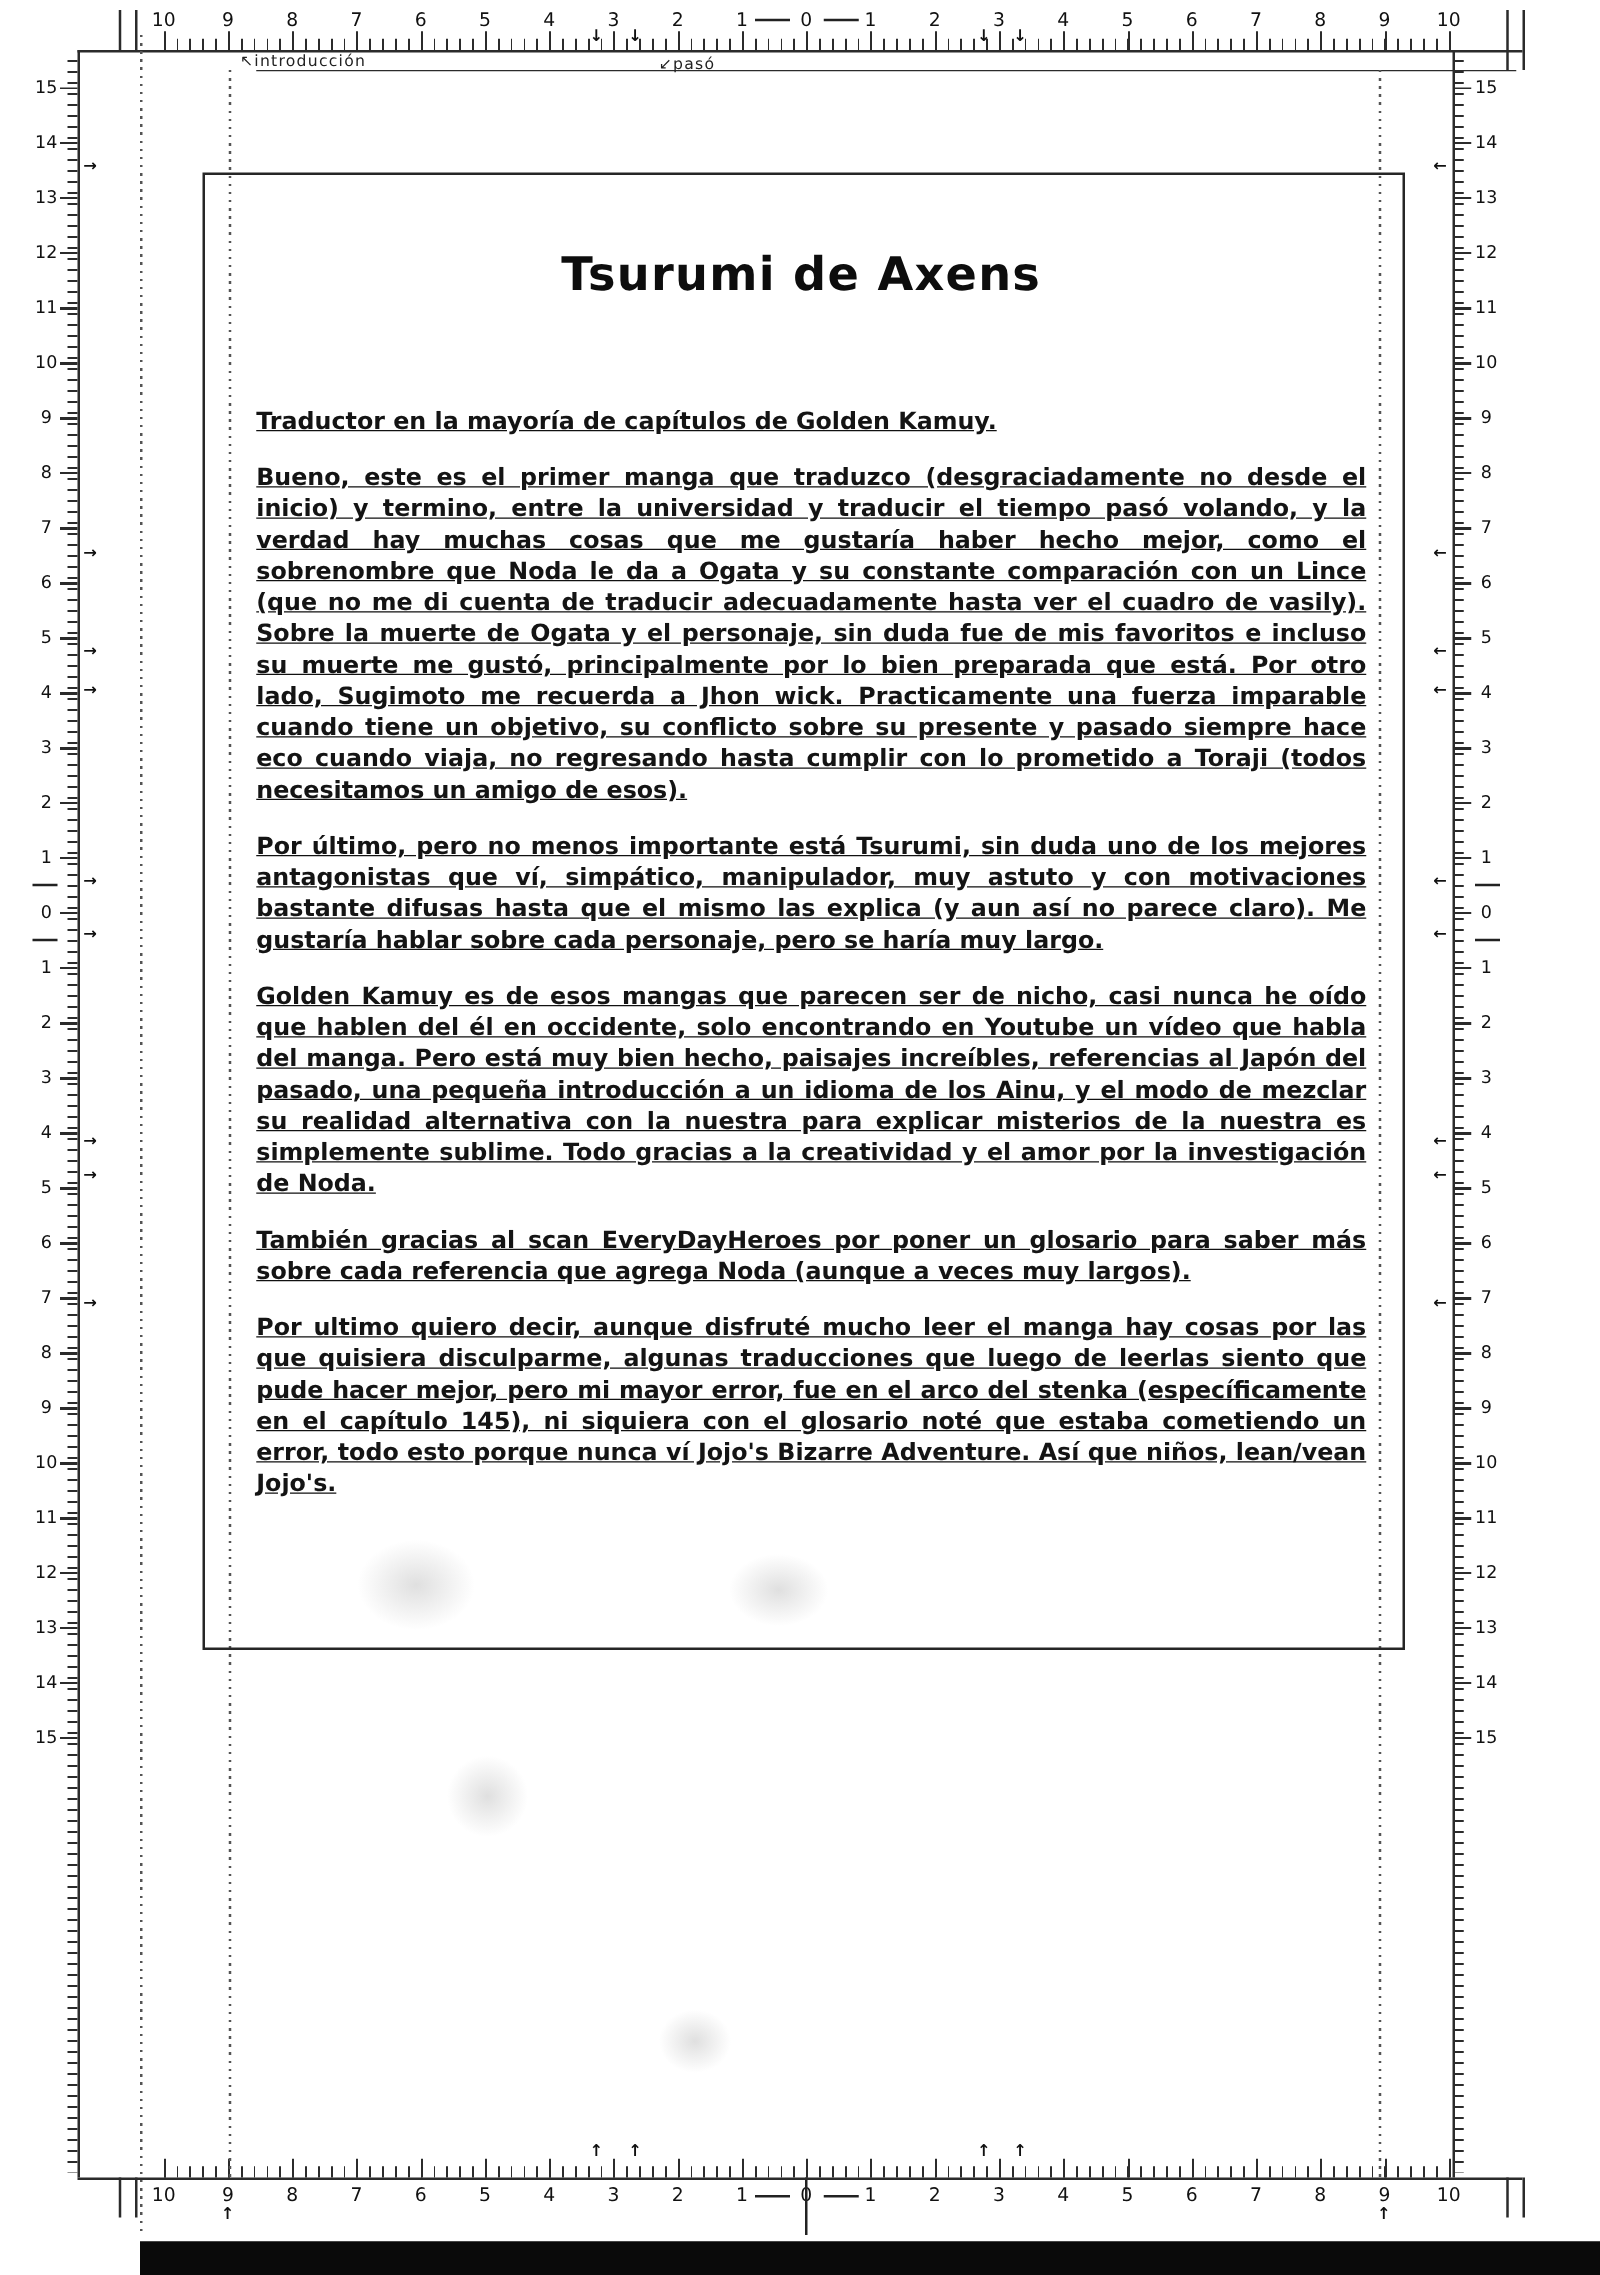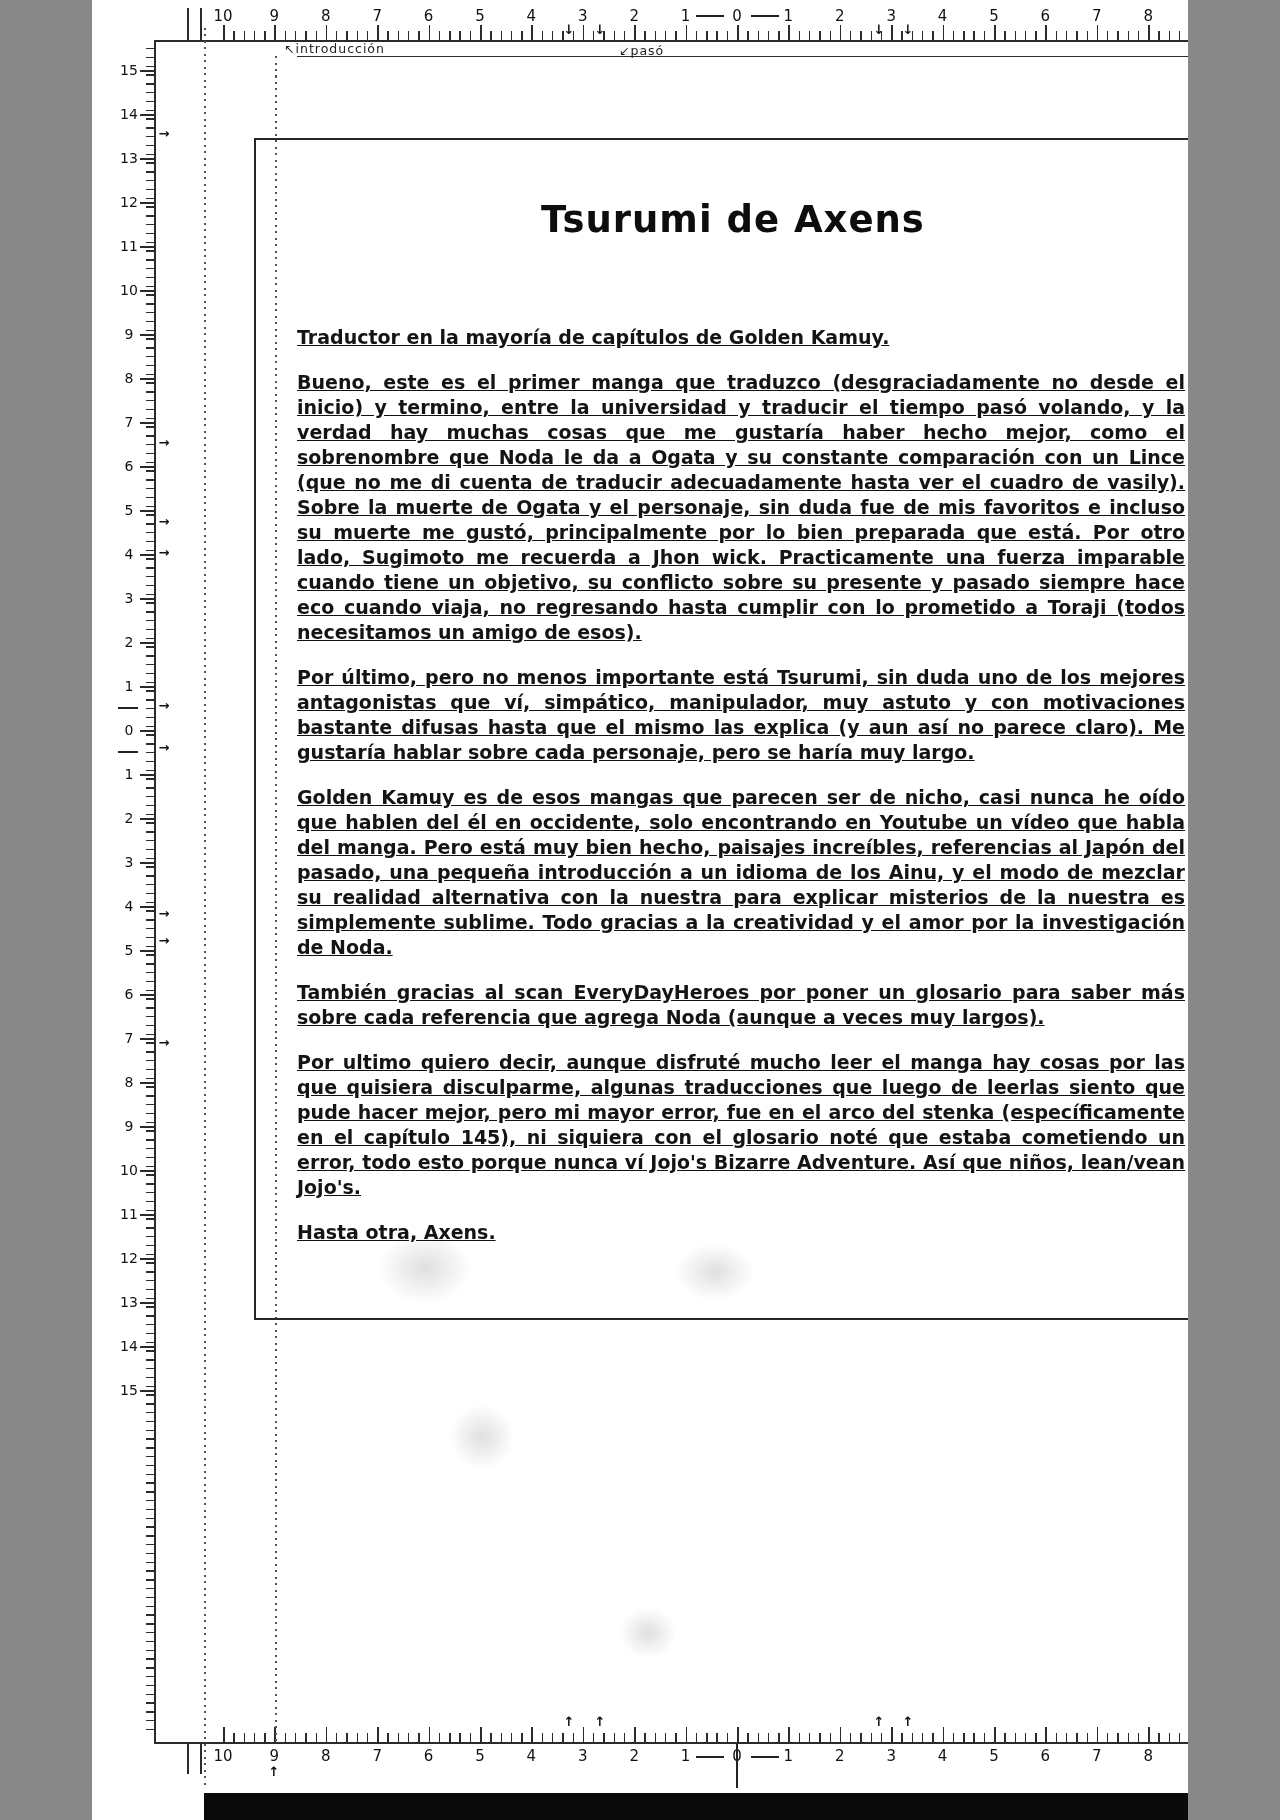--- a/index.html
+++ b/index.html
@@ -1,16 +1,16 @@
 <!DOCTYPE html>
 <html><head>
 <meta charset="utf-8">
 <style>
   html,body{margin:0;padding:0;background:#888;}
-  .page{position:relative;width:1096px;height:1820px;margin:0 auto;background:#fff;
+  .page{position:relative;width:1280px;height:1820px;margin:0 auto;background:#fff;
         overflow:hidden;font-family:"DejaVu Sans",sans-serif;color:#111;}
   .abs{position:absolute;}
   
   .hline{position:absolute;background:#2b2b2b;height:1.5px;}
   .vline{position:absolute;background:#2b2b2b;width:1.5px;}
   .vdotted{position:absolute;width:1.5px;
            background:repeating-linear-gradient(180deg,#555 0 2px,transparent 2px 6.5px);}
   
   .tick-h{position:absolute;background:repeating-linear-gradient(90deg,#2b2b2b 0 1.4px,transparent 1.4px 10.28px);}
   .tick-h.major{background:repeating-linear-gradient(90deg,#2b2b2b 0 1.6px,transparent 1.6px 51.4px);}
@@ -209,21 +209,20 @@
   <div class="smudge" style="left:516px;top:1598px;width:80px;height:70px;"></div>
 
   <div class="doc-title">Tsurumi de Axens</div>
   <div class="doc-body" id="doc-body">
       <p>Traductor en la mayoría de capítulos de Golden Kamuy.</p>
       <p>Bueno, este es el primer manga que traduzco (desgraciadamente no desde el inicio) y termino, entre la universidad y traducir el tiempo pasó volando, y la verdad hay muchas cosas que me gustaría haber hecho mejor, como el sobrenombre que Noda le da a Ogata y su constante comparación con un Lince (que no me di cuenta de traducir adecuadamente hasta ver el cuadro de vasily). Sobre la muerte de Ogata y el personaje, sin duda fue de mis favoritos e incluso su muerte me gustó, principalmente por lo bien preparada que está. Por otro lado, Sugimoto me recuerda a Jhon wick. Practicamente una fuerza imparable cuando tiene un objetivo, su conflicto sobre su presente y pasado siempre hace eco cuando viaja, no regresando hasta cumplir con lo prometido a Toraji (todos necesitamos un amigo de esos).</p>
       <p>Por último, pero no menos importante está Tsurumi, sin duda uno de los mejores antagonistas que ví, simpático, manipulador, muy astuto y con motivaciones bastante difusas hasta que el mismo las explica (y aun así no parece claro). Me gustaría hablar sobre cada personaje, pero se haría muy largo.</p>
       <p>Golden Kamuy es de esos mangas que parecen ser de nicho, casi nunca he oído que hablen del él en occidente, solo encontrando en Youtube un vídeo que habla del manga. Pero está muy bien hecho, paisajes increíbles, referencias al Japón del pasado, una pequeña introducción a un idioma de los Ainu, y el modo de mezclar su realidad alternativa con la nuestra para explicar misterios de la nuestra es simplemente sublime. Todo gracias a la creatividad y el amor por la investigación de Noda.</p>
       <p>También gracias al scan EveryDayHeroes por poner un glosario para saber más sobre cada referencia que agrega Noda (aunque a veces muy largos).</p>
       <p>Por ultimo quiero decir, aunque disfruté mucho leer el manga hay cosas por las que quisiera disculparme, algunas traducciones que luego de leerlas siento que pude hacer mejor, pero mi mayor error, fue en el arco del stenka (específicamente en el capítulo 145), ni siquiera con el glosario noté que estaba cometiendo un error, todo esto porque nunca ví Jojo's Bizarre Adventure. Así que niños, lean/vean Jojo's.</p>
-      <p>Hasta otra, Axens.</p>
     </div>
 
   <div class="blackbar" style="left:112px;top:1793px;width:1168px;height:27px;"></div>
 
 <div class="reg-arrow" style="left: 477px; top: 24px;">↓</div>
     <div class="reg-arrow" style="left: 508px; top: 24px;">↓</div>
     <div class="reg-arrow" style="left: 787px; top: 24px;">↓</div>
     <div class="reg-arrow" style="left: 816px; top: 24px;">↓</div>
     <div class="reg-arrow" style="left: 477px; top: 1716px;">↑</div>
     <div class="reg-arrow" style="left: 508px; top: 1716px;">↑</div>

